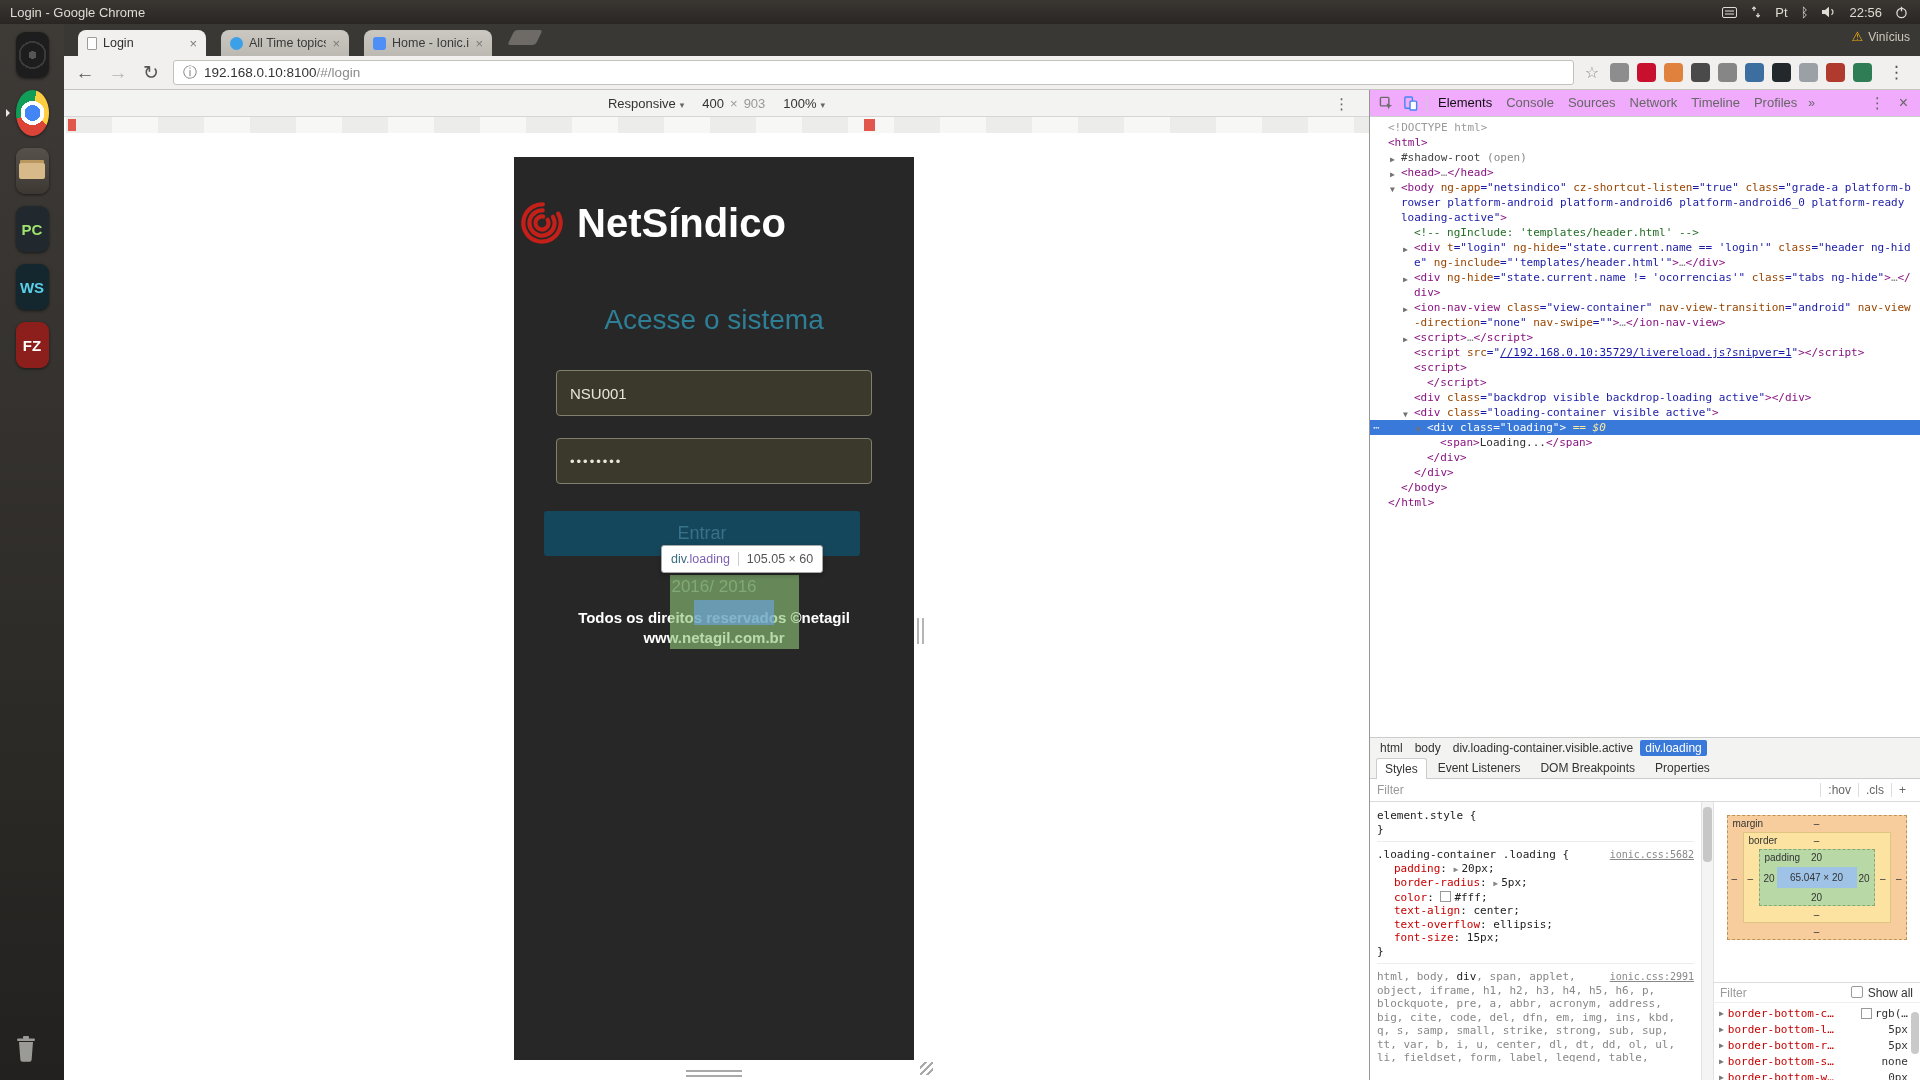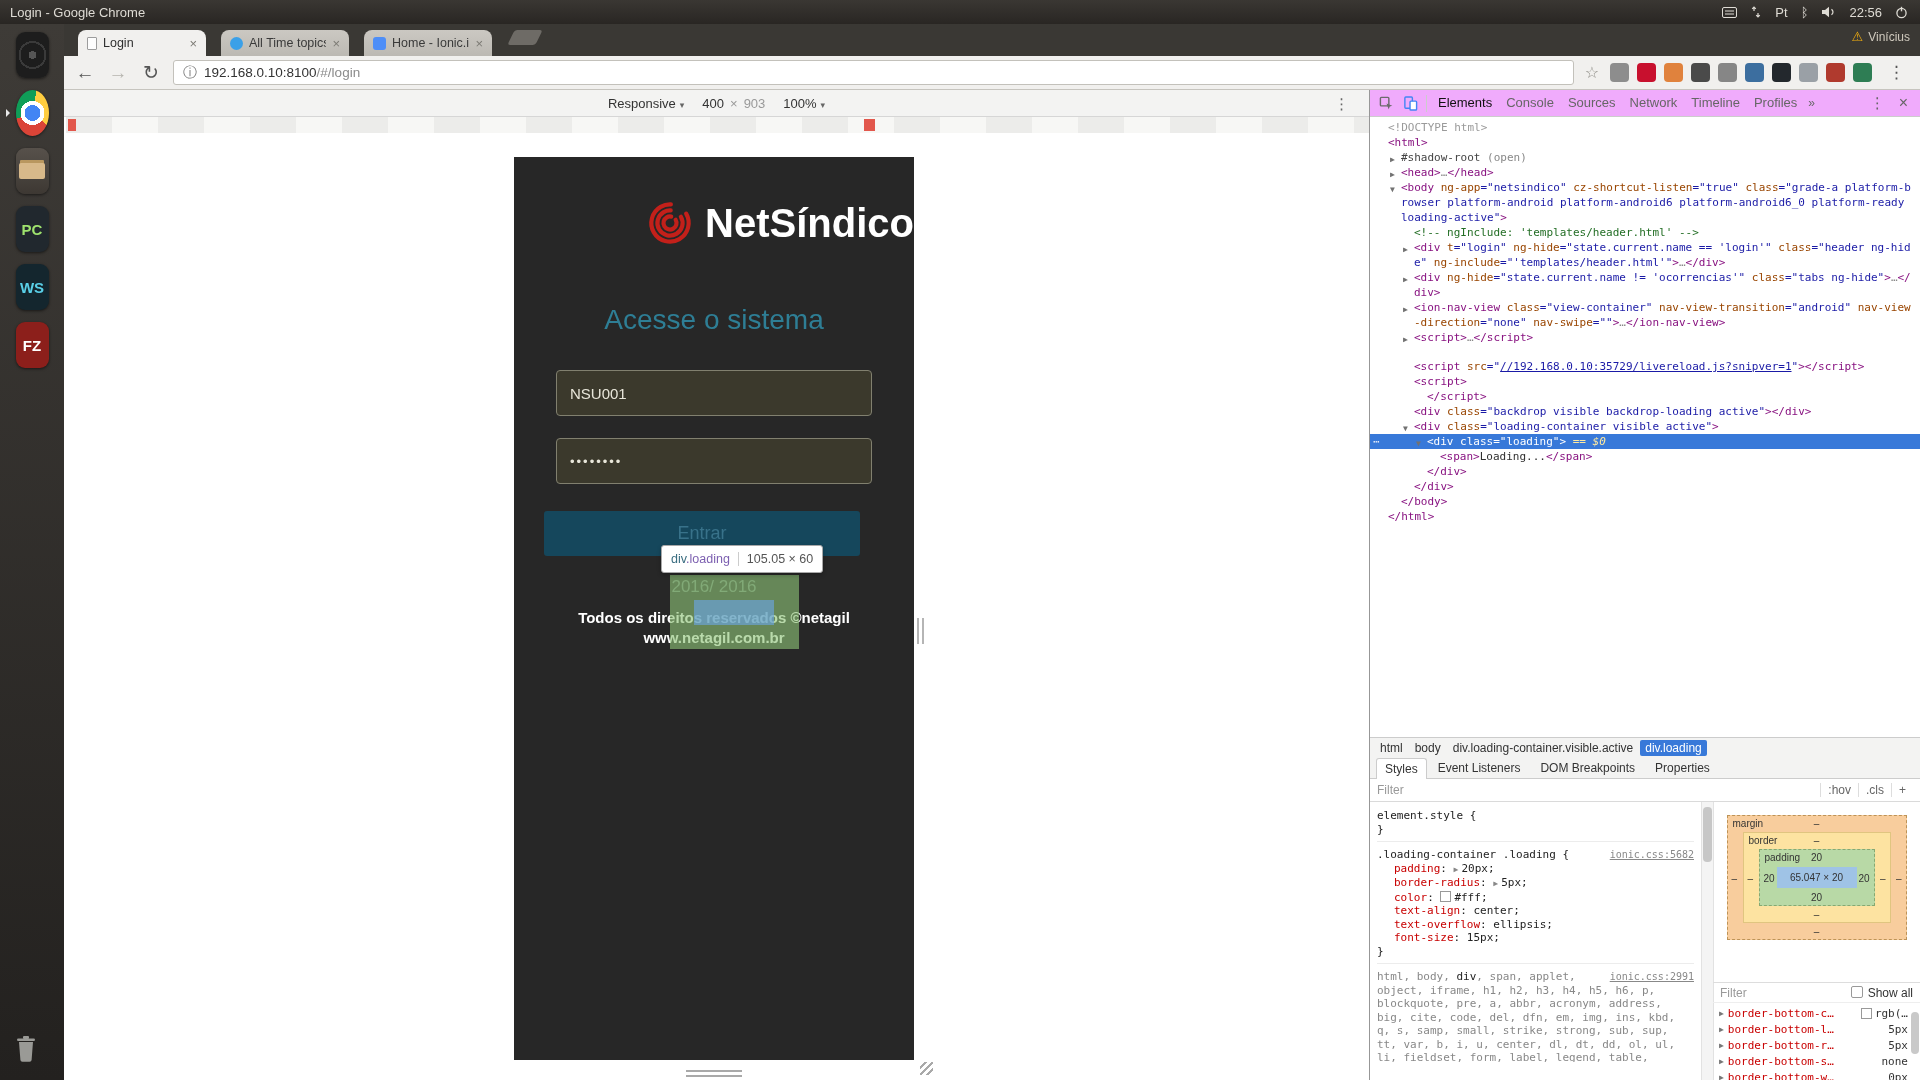--- a/index.html
+++ b/index.html
@@ -69,21 +69,21 @@
     display:flex;align-items:center;justify-content:center;gap:18px;font-size:13px;color:#333;box-sizing:border-box;}
   .caret{font-size:9px;color:#666;margin-left:4px;}
   .dim-sep,.dim-h{color:#999;}
   .dim-sep{margin:0 6px;}
   .devmenu{position:absolute;right:20px;top:5px;font-size:15px;color:#666;}
   .ruler{position:absolute;left:2px;top:27px;right:0;height:16px;
     background:repeating-linear-gradient(90deg,#ececea 0 46px,#f7f7f5 46px 92px);}
   .red-mark{position:absolute;background:#e2574c;}
 
   .phone{position:absolute;left:450px;top:67px;width:400px;height:903px;background:#272727;overflow:hidden;}
-  .brand{position:absolute;top:38px;left:0;right:0;display:flex;align-items:center;justify-content:flex-end;gap:7px;}
+  .brand{position:absolute;top:38px;left:0;right:0;display:flex;align-items:center;justify-content:flex-start;gap:7px;}
   .brand-name{font-size:40px;font-weight:bold;color:#fff;}
   .app-heading{position:absolute;top:147px;width:100%;text-align:center;font-size:28px;color:#2e7e95;}
   .field{position:absolute;left:42px;width:316px;height:46px;background:#3b392c;border:1px solid #81806f;border-radius:4px;
     box-sizing:border-box;color:#e8e6da;font-size:15px;display:flex;align-items:center;padding:0 13px;}
   .field-user{top:213px;}
   .field-pass{top:281px;letter-spacing:2px;font-size:13px;}
   .login-btn{position:absolute;left:30px;top:354px;width:316px;height:45px;background:#15475c;border-radius:3px;
     color:#38728a;font-size:18px;display:flex;align-items:center;justify-content:center;}
   .year{position:absolute;top:420px;width:100%;text-align:center;font-size:17px;color:#6d8077;}
   .copy{position:absolute;width:100%;text-align:center;font-size:15px;font-weight:bold;color:#fff;}
@@ -367,21 +367,21 @@
           <div class="ln" style="padding-left: 18px;"><span class="sg-d">&lt;!DOCTYPE html&gt;</span></div>
           <div class="ln" style="padding-left: 18px;"><span class="sg-t">&lt;html&gt;</span></div>
           <div class="ln" style="padding-left: 31px;"><span class="arrow" style="left: 20px;">▶</span><span class="sg-s">#shadow-root</span><span class="sg-g"> (open)</span></div>
           <div class="ln" style="padding-left: 31px;"><span class="arrow" style="left: 20px;">▶</span><span class="sg-t">&lt;head&gt;</span><span class="sg-g">…</span><span class="sg-t">&lt;/head&gt;</span></div>
           <div class="ln" style="padding-left: 31px;"><span class="arrow" style="left: 20px;">▼</span><span class="sg-t">&lt;body</span><span class="sg-a"> ng-app</span><span class="sg-v">="netsindico"</span><span class="sg-a"> cz-shortcut-listen</span><span class="sg-v">="true"</span><span class="sg-a"> class</span><span class="sg-v">="grade-a platform-browser platform-android platform-android6 platform-android6_0 platform-ready loading-active"</span><span class="sg-t">&gt;</span></div>
           <div class="ln" style="padding-left: 44px;"><span class="sg-c">&lt;!-- ngInclude: 'templates/header.html' --&gt;</span></div>
           <div class="ln" style="padding-left: 44px;"><span class="arrow" style="left: 33px;">▶</span><span class="sg-t">&lt;div</span><span class="sg-a"> t</span><span class="sg-v">="login"</span><span class="sg-a"> ng-hide</span><span class="sg-v">="state.current.name == 'login'"</span><span class="sg-a"> class</span><span class="sg-v">="header ng-hide"</span><span class="sg-a"> ng-include</span><span class="sg-v">="'templates/header.html'"</span><span class="sg-t">&gt;</span><span class="sg-g">…</span><span class="sg-t">&lt;/div&gt;</span></div>
           <div class="ln" style="padding-left: 44px;"><span class="arrow" style="left: 33px;">▶</span><span class="sg-t">&lt;div</span><span class="sg-a"> ng-hide</span><span class="sg-v">="state.current.name != 'ocorrencias'"</span><span class="sg-a"> class</span><span class="sg-v">="tabs ng-hide"</span><span class="sg-t">&gt;</span><span class="sg-g">…</span><span class="sg-t">&lt;/div&gt;</span></div>
           <div class="ln" style="padding-left: 44px;"><span class="arrow" style="left: 33px;">▶</span><span class="sg-t">&lt;ion-nav-view</span><span class="sg-a"> class</span><span class="sg-v">="view-container"</span><span class="sg-a"> nav-view-transition</span><span class="sg-v">="android"</span><span class="sg-a"> nav-view-direction</span><span class="sg-v">="none"</span><span class="sg-a"> nav-swipe</span><span class="sg-v">=""</span><span class="sg-t">&gt;</span><span class="sg-g">…</span><span class="sg-t">&lt;/ion-nav-view&gt;</span></div>
           <div class="ln" style="padding-left: 44px;"><span class="arrow" style="left: 33px;">▶</span><span class="sg-t">&lt;script&gt;</span><span class="sg-g">…</span><span class="sg-t">&lt;/script&gt;</span></div>
-          <div class="ln" style="padding-left: 44px; margin-top: 14px;"><span class="sg-t">&lt;script</span><span class="sg-a"> src</span><span class="sg-v">="</span><span class="sg-l">//192.168.0.10:35729/livereload.js?snipver=1</span><span class="sg-v">"</span><span class="sg-t">&gt;&lt;/script&gt;</span></div>
+          <div class="ln" style="padding-left: 44px;"><span class="sg-t">&lt;script</span><span class="sg-a"> src</span><span class="sg-v">="</span><span class="sg-l">//192.168.0.10:35729/livereload.js?snipver=1</span><span class="sg-v">"</span><span class="sg-t">&gt;&lt;/script&gt;</span></div>
           <div class="ln" style="padding-left: 44px;"><span class="sg-t">&lt;script&gt;</span></div>
           <div class="ln" style="padding-left: 57px;"><span class="sg-t">&lt;/script&gt;</span></div>
           <div class="ln" style="padding-left: 44px;"><span class="sg-t">&lt;div</span><span class="sg-a"> class</span><span class="sg-v">="backdrop visible backdrop-loading active"</span><span class="sg-t">&gt;&lt;/div&gt;</span></div>
           <div class="ln" style="padding-left: 44px;"><span class="arrow" style="left: 33px;">▼</span><span class="sg-t">&lt;div</span><span class="sg-a"> class</span><span class="sg-v">="loading-container visible active"</span><span class="sg-t">&gt;</span></div>
           <div class="ln sel" style="padding-left: 57px;"><span class="arrow" style="left: 46px;">▼</span><span class="gutter">⋯</span><span class="sg-t">&lt;div</span><span class="sg-a"> class</span><span class="sg-v">="loading"</span><span class="sg-t">&gt;</span><span class="sg-m"> == $0</span></div>
           <div class="ln" style="padding-left: 70px;"><span class="sg-t">&lt;span&gt;</span><span class="sg-x">Loading...</span><span class="sg-t">&lt;/span&gt;</span></div>
           <div class="ln" style="padding-left: 57px;"><span class="sg-t">&lt;/div&gt;</span></div>
           <div class="ln" style="padding-left: 44px;"><span class="sg-t">&lt;/div&gt;</span></div>
           <div class="ln" style="padding-left: 31px;"><span class="sg-t">&lt;/body&gt;</span></div>
           <div class="ln" style="padding-left: 18px;"><span class="sg-t">&lt;/html&gt;</span></div>

